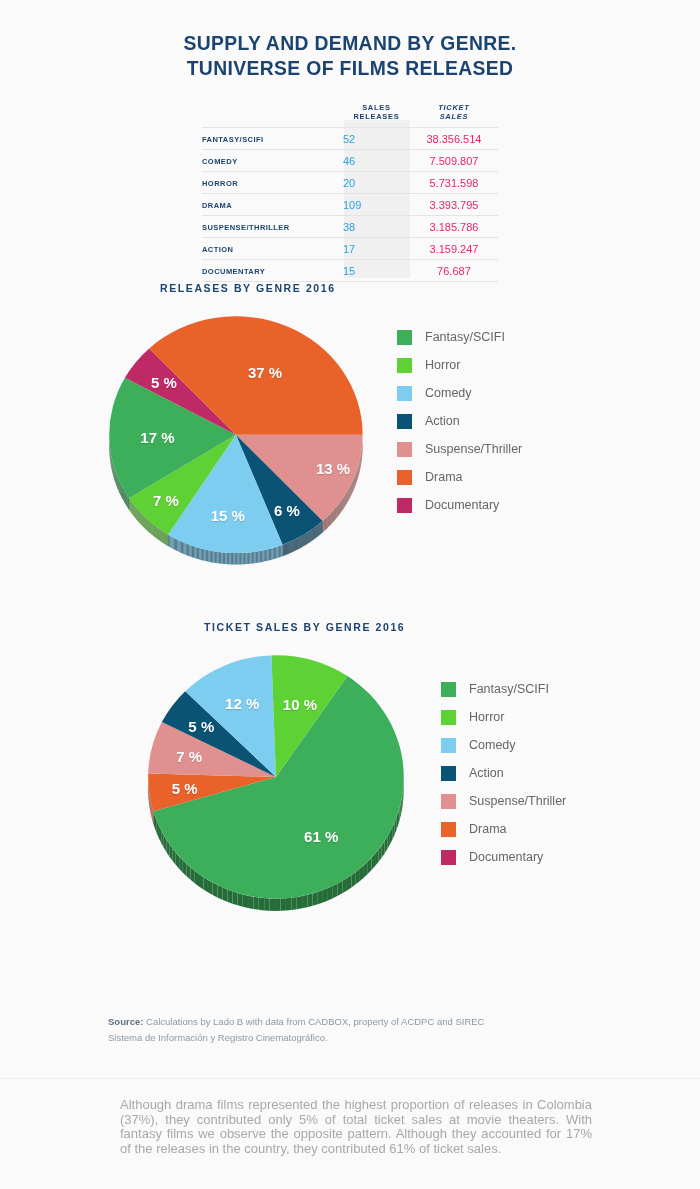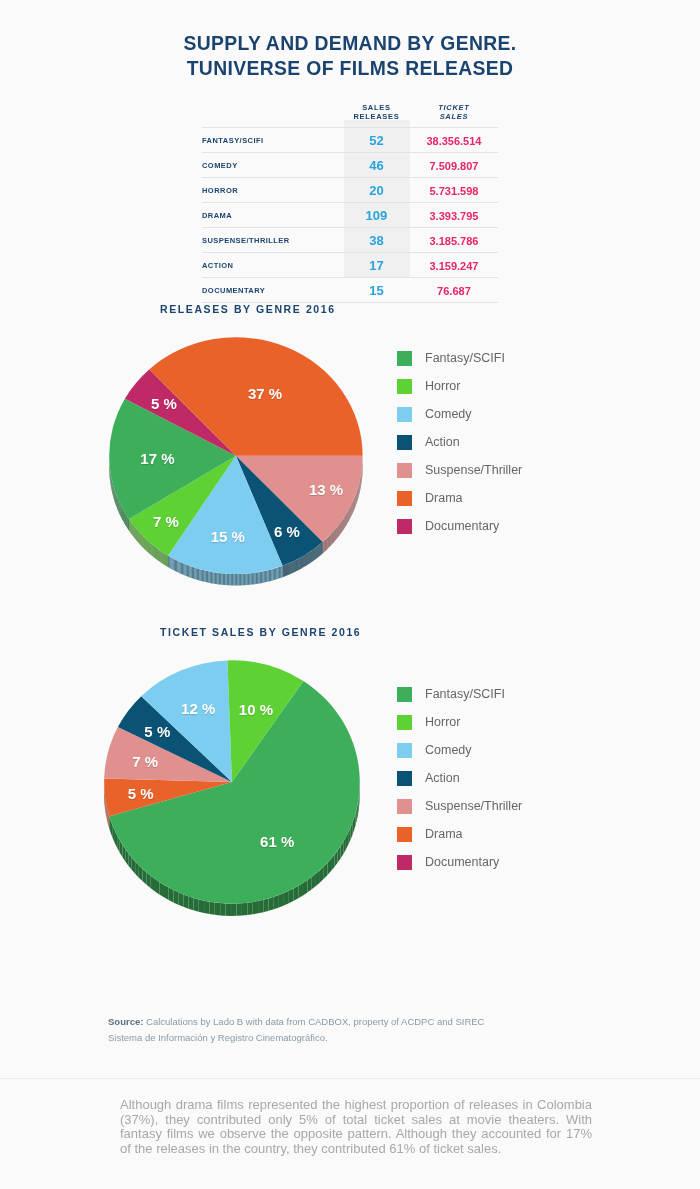--- a/index.html
+++ b/index.html
@@ -71,28 +71,28 @@
     border-top: 1px solid #e4e4e4;
   }
   td.genre-cell {
     font-size: 7.5px;
     font-weight: bold;
     color: #1a4370;
     letter-spacing: 0.45px;
     padding-left: 44px;
   }
   td.release-cell {
-    font-size: 13px;
-    font-weight: bold;
+    font-size: 11px;
+    font-weight: normal;
     color: #29a3dc;
-    text-align: center;
+    text-align: left;
   }
   td.sales-cell {
     font-size: 11px;
-    font-weight: bold;
+    font-weight: normal;
     color: #e8246a;
     text-align: center;
   }
   tr.table-end-row td { border-top: 1px solid #e4e4e4; height: 0; padding: 0; }
 
   
   .section-title {
     font-size: 10.5px;
     font-weight: bold;
     color: #1a4370;
@@ -659,21 +659,21 @@
             <path d="M 128 122 L 250 122 A 122 114 0 0 1 211.5147469233 205.10242352604092 Z" fill="#e0918f"></path>
             <path d="M 128 122 L 211.5147469233 205.10242352604092 A 122 114 0 0 1 172.91119542753074 227.99451939126067 Z" fill="#0b5375"></path>
             <path d="M 128 122 L 172.91119542753074 227.99451939126067 A 122 114 0 0 1 62.62913101256244 218.25338350722973 Z" fill="#7dcdf0"></path>
             <path d="M 128 122 L 62.62913101256244 218.25338350722973 A 122 114 0 0 1 24.991993088754157 183.08425462760562 Z" fill="#5ed134"></path>
             <path d="M 128 122 L 24.991993088754157 183.08425462760562 A 122 114 0 0 1 21.090585034648655 67.08008115240445 Z" fill="#3dae5a"></path>
             <path d="M 128 122 L 21.090585034648655 67.08008115240445 A 122 114 0 0 1 44.48525307669999 38.89757647395908 Z" fill="#bf2a66"></path>
             <path d="M 128 122 L 44.48525307669999 38.89757647395908 A 122 114 0 0 1 250 121.99999999999997 Z" fill="#e8622a"></path>
           </g>
       </svg>
       <div id="pie1-labels">
-          <div class="pie-label" style="left: 231px; top: 159.604px;">13 %</div>
+          <div class="pie-label" style="left: 238px; top: 159.604px;">13 %</div>
           <div class="pie-label" style="left: 191.837px; top: 201.659px;">6 %</div>
           <div class="pie-label" style="left: 132.816px; top: 206.837px;">15 %</div>
           <div class="pie-label" style="left: 71.0468px; top: 191.987px;">7 %</div>
           <div class="pie-label" style="left: 62.4126px; top: 128.998px;">17 %</div>
           <div class="pie-label" style="left: 68.8464px; top: 74.45px;">5 %</div>
           <div class="pie-label" style="left: 170.106px; top: 63.6765px;">37 %</div>
         </div>
     </div>
     <div class="legend" id="legend-1" style="margin-top:15px;margin-left:12px;">
         <div class="legend-item">
@@ -701,21 +701,21 @@
           <span class="legend-label">Drama</span>
         </div>
         <div class="legend-item">
           <span class="legend-swatch" style="background: rgb(191, 42, 102);"></span>
           <span class="legend-label">Documentary</span>
         </div>
       </div>
   </div>
 </div>
 
-<div class="chart-block" style="margin-top:22px;">
+<div class="chart-block" style="margin-top:38px;padding-left:44px;">
   <div class="section-title" style="margin-left:160px;">TICKET SALES BY GENRE 2016</div>
   <div class="chart-row" style="margin-top:12px;">
     <div class="pie-holder" style="width:290px;height:270px;margin-left:92px;">
       <svg viewBox="0 0 260 260" width="268" height="268" style="position:absolute;left:8px;top:0;">
         <g id="pie2-depth">
             <path d="M 251.99972803766704 128.24713844140388 L 251.87624746495712 133.27053656477773 L 251.87624746495712 145.27053656477773 L 251.99972803766704 140.24713844140388 Z" fill="rgb(38,108,56)"></path>
             <path d="M 251.87624746495712 133.27053656477773 L 251.52814256337643 138.28437764422367 L 251.52814256337643 150.28437764422367 L 251.87624746495712 145.27053656477773 Z" fill="rgb(38,108,56)"></path>
             <path d="M 251.52814256337643 138.28437764422367 L 250.95604455022044 143.27957010076193 L 250.95604455022044 155.27957010076193 L 251.52814256337643 150.28437764422367 Z" fill="rgb(38,108,56)"></path>
             <path d="M 250.95604455022044 143.27957010076193 L 250.16099080864274 148.24705617088995 L 250.16099080864274 160.24705617088995 L 250.95604455022044 155.27957010076193 Z" fill="rgb(38,108,56)"></path>
             <path d="M 250.16099080864274 148.24705617088995 L 249.1444230065722 153.17782833099028 L 249.1444230065722 165.17782833099028 L 250.16099080864274 160.24705617088995 Z" fill="rgb(38,108,56)"></path>

